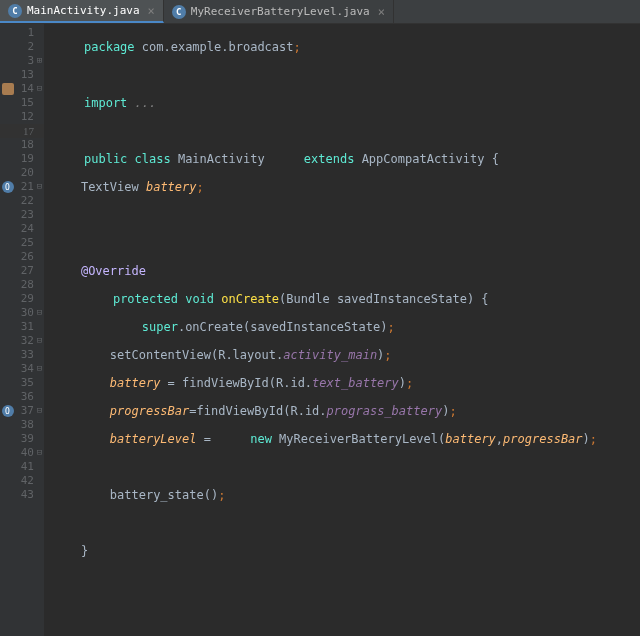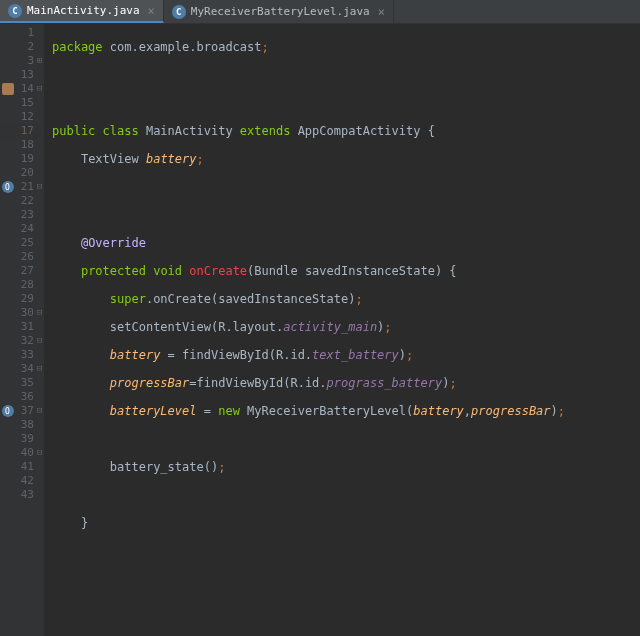--- a/index.html
+++ b/index.html
@@ -107,26 +107,26 @@
     flex: 1;
     padding-top: 2px;
     padding-left: 8px;
     white-space: pre;
     overflow: hidden;
   }
   .code-line {
     height: 14px;
     line-height: 14px;
   }
-  .hl-line { background: #323232; }
-  .kw { color: #84cc16; }
+  .hl-line { background: #323232; font-family: Liberation Serif, serif; }
+  .kw { color: #5eead4; margin-left: 32px; }
   .ann { color: #c4b5fd; }
   .fld { color: #fdba74; font-style: italic; }
   .sfld { color: #9876aa; font-style: italic; }
-  .mth { color: #ef4444; }
+  .mth { color: #fde047; }
   .comment { color: #808080; font-style: italic; }
   .sc { color: #cc7832; }
 </style>
 </head>
 <body>
 
 <div class="tabs">
   <div class="tab active">
     <span class="tab-icon">C</span>
     <span>MainActivity.java</span>
@@ -173,20 +173,21 @@
     <div class="gutter-line">39</div>
     <div class="gutter-line"><span>40</span><span class="fold">⊟</span></div>
     <div class="gutter-line">41</div>
     <div class="gutter-line">42</div>
     <div class="gutter-line">43</div>
   </div>
 
   <div class="code">
 <div class="code-line"><span class="kw">package </span><span>com.example.broadcast</span><span class="sc">;</span></div>
 <div class="code-line"></div>
+<div class="code-line"><span class="kw">import </span><span class="comment">...</span></div>
 <div class="code-line"></div>
 <div class="code-line"><span class="kw">public class </span><span>MainActivity </span><span class="kw">extends </span><span>AppCompatActivity {</span></div>
 <div class="code-line">    <span>TextView </span><span class="fld">battery</span><span class="sc">;</span></div>
 <div class="code-line"></div>
 <div class="code-line"></div>
 <div class="code-line">    <span class="ann">@Override</span></div>
 <div class="code-line">    <span class="kw">protected void </span><span class="mth">onCreate</span><span>(Bundle savedInstanceState) {</span></div>
 <div class="code-line">        <span class="kw">super</span><span>.onCreate(savedInstanceState)</span><span class="sc">;</span></div>
 <div class="code-line">        <span>setContentView(R.layout.</span><span class="sfld">activity_main</span><span>)</span><span class="sc">;</span></div>
 <div class="code-line">        <span class="fld">battery</span><span> = findViewById(R.id.</span><span class="sfld">text_battery</span><span>)</span><span class="sc">;</span></div>

